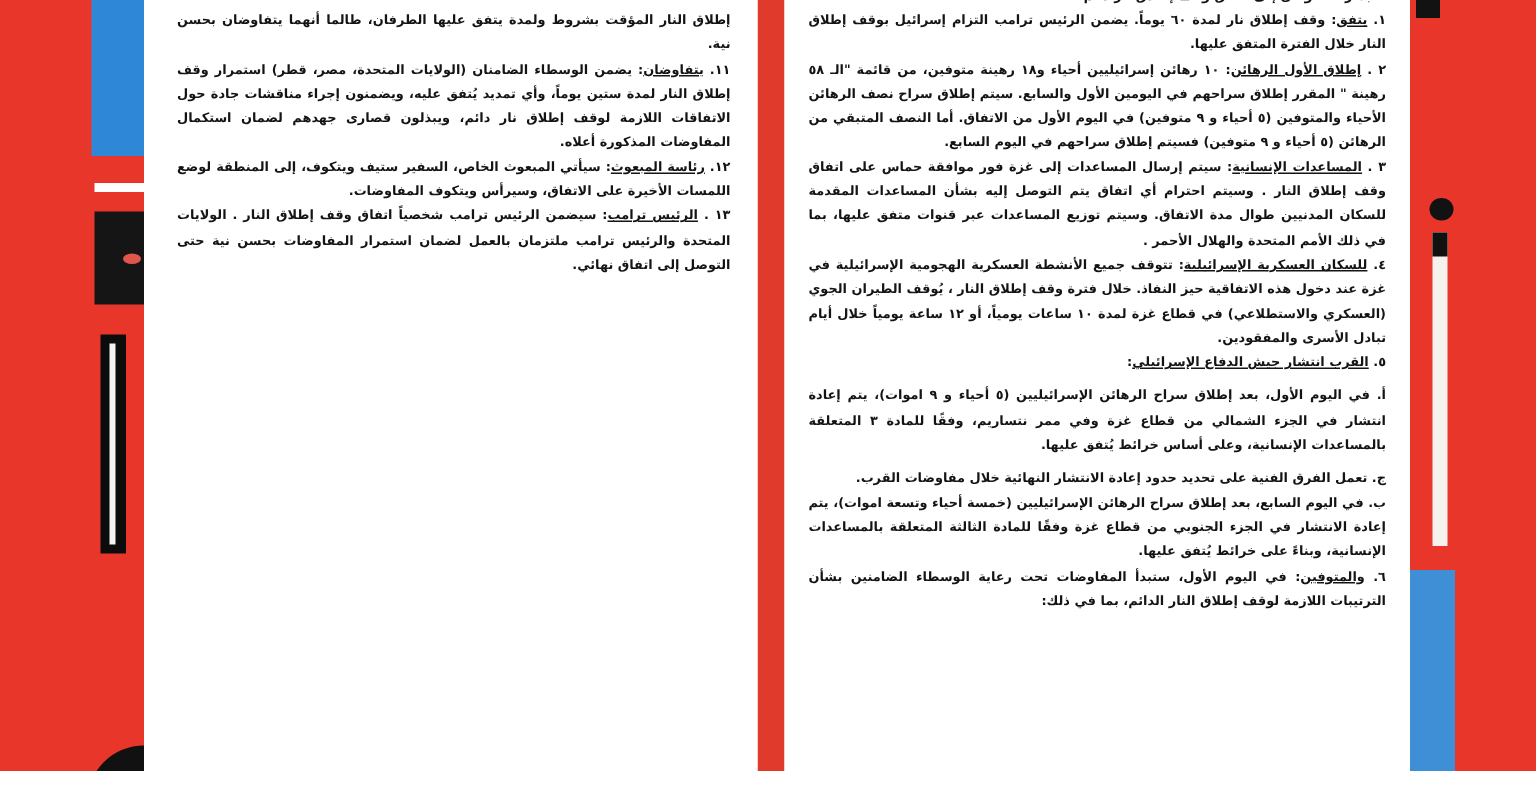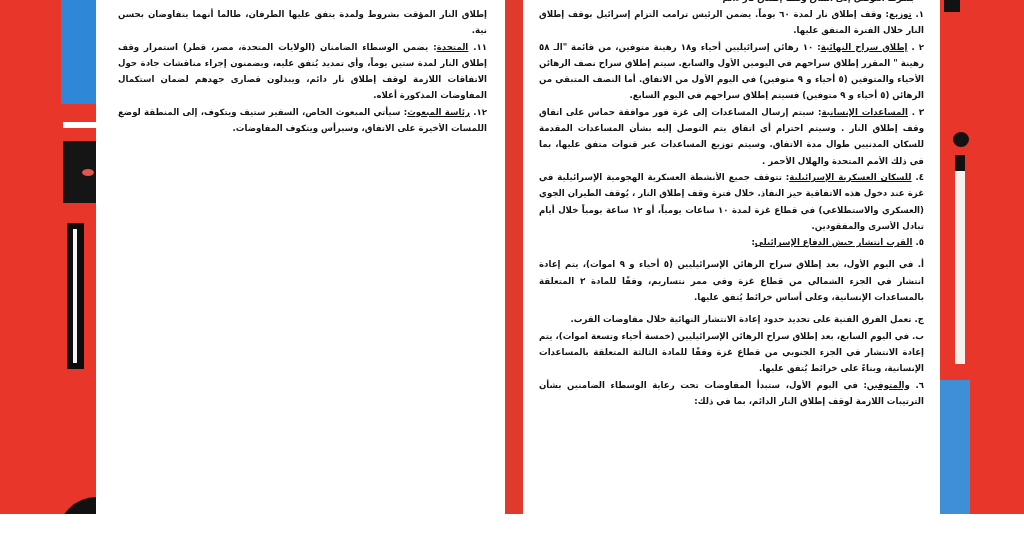--- a/index.html
+++ b/index.html
@@ -230,32 +230,33 @@
     <div class="black-circle-left"></div>
 
     <div class="black-square-right"></div>
     <div class="black-dot-right"></div>
     <div class="white-rod-right"></div>
   </div>
 
   <div class="page page-left">
     <div class="doc-body">
       <p>إطلاق النار المؤقت بشروط ولمدة يتفق عليها الطرفان، طالما أنهما يتفاوضان بحسن نية.</p>
-      <p>١١. <span class="lead">المتحدة</span>: يضمن الوسطاء الضامنان (الولايات المتحدة، مصر، قطر) استمرار وقف إطلاق النار لمدة ستين يوماً، وأي تمديد يُتفق عليه، ويضمنون إجراء مناقشات جادة حول الاتفاقات اللازمة لوقف إطلاق نار دائم، ويبذلون قصارى جهدهم لضمان استكمال المفاوضات المذكورة أعلاه.</p>
+      <p>١١. <span class="lead">يتفاوضان</span>: يضمن الوسطاء الضامنان (الولايات المتحدة، مصر، قطر) استمرار وقف إطلاق النار لمدة ستين يوماً، وأي تمديد يُتفق عليه، ويضمنون إجراء مناقشات جادة حول الاتفاقات اللازمة لوقف إطلاق نار دائم، ويبذلون قصارى جهدهم لضمان استكمال المفاوضات المذكورة أعلاه.</p>
       <p>١٢. <span class="lead">رئاسة المبعوث</span>: سيأتي المبعوث الخاص، السفير ستيف ويتكوف، إلى المنطقة لوضع اللمسات الأخيرة على الاتفاق، وسيرأس ويتكوف المفاوضات.</p>
+      <p>١٣ . <span class="lead">الرئيس ترامب</span>: سيضمن الرئيس ترامب شخصياً اتفاق وقف إطلاق النار . الولايات المتحدة والرئيس ترامب ملتزمان بالعمل لضمان استمرار المفاوضات بحسن نية حتى التوصل إلى اتفاق نهائي.</p>
     </div>
   </div>
 
   <div class="page page-right">
     <div class="doc-body">
       <div class="clip-top">
         <span>بشرط التوصل إلى اتفاق وقف إطلاق نار دائم</span>
       </div>
-      <p>١. <span class="lead">توزيع</span>: وقف إطلاق نار لمدة ٦٠ يوماً. يضمن الرئيس ترامب التزام إسرائيل بوقف إطلاق النار خلال الفترة المتفق عليها.</p>
-      <p>٢ . <span class="lead">إطلاق سراح النهائية</span>: ١٠ رهائن إسرائيليين أحياء و١٨ رهينة متوفين، من قائمة "الـ ٥٨ رهينة " المقرر إطلاق سراحهم في اليومين الأول والسابع. سيتم إطلاق سراح نصف الرهائن الأحياء والمتوفين (٥ أحياء و ٩ متوفين) في اليوم الأول من الاتفاق. أما النصف المتبقي من الرهائن (٥ أحياء و ٩ متوفين) فسيتم إطلاق سراحهم في اليوم السابع.</p>
+      <p>١. <span class="lead">يتفق</span>: وقف إطلاق نار لمدة ٦٠ يوماً. يضمن الرئيس ترامب التزام إسرائيل بوقف إطلاق النار خلال الفترة المتفق عليها.</p>
+      <p>٢ . <span class="lead">إطلاق الأول الرهائن</span>: ١٠ رهائن إسرائيليين أحياء و١٨ رهينة متوفين، من قائمة "الـ ٥٨ رهينة " المقرر إطلاق سراحهم في اليومين الأول والسابع. سيتم إطلاق سراح نصف الرهائن الأحياء والمتوفين (٥ أحياء و ٩ متوفين) في اليوم الأول من الاتفاق. أما النصف المتبقي من الرهائن (٥ أحياء و ٩ متوفين) فسيتم إطلاق سراحهم في اليوم السابع.</p>
       <p>٣ . <span class="lead">المساعدات الإنسانية</span>: سيتم إرسال المساعدات إلى غزة فور موافقة حماس على اتفاق وقف إطلاق النار . وسيتم احترام أي اتفاق يتم التوصل إليه بشأن المساعدات المقدمة للسكان المدنيين طوال مدة الاتفاق. وسيتم توزيع المساعدات عبر قنوات متفق عليها، بما في ذلك الأمم المتحدة والهلال الأحمر .</p>
       <p>٤. <span class="lead">للسكان العسكرية الإسرائيلية</span>: تتوقف جميع الأنشطة العسكرية الهجومية الإسرائيلية في غزة عند دخول هذه الاتفاقية حيز النفاذ. خلال فترة وقف إطلاق النار ، يُوقف الطيران الجوي (العسكري والاستطلاعي) في قطاع غزة لمدة ١٠ ساعات يومياً، أو ١٢ ساعة يومياً خلال أيام تبادل الأسرى والمفقودين.</p>
       <p>٥. <span class="lead">القرب انتشار جيش الدفاع الإسرائيلي</span>:</p>
       <div class="spacer-sm"></div>
       <p>أ. في اليوم الأول، بعد إطلاق سراح الرهائن الإسرائيليين (٥ أحياء و ٩ اموات)، يتم إعادة انتشار في الجزء الشمالي من قطاع غزة وفي ممر نتساريم، وفقًا للمادة ٣ المتعلقة بالمساعدات الإنسانية، وعلى أساس خرائط يُتفق عليها.</p>
       <div class="spacer-sm"></div>
       <p>ج. تعمل الفرق الفنية على تحديد حدود إعادة الانتشار النهائية خلال مفاوضات القرب.</p>
       <p>ب. في اليوم السابع، بعد إطلاق سراح الرهائن الإسرائيليين (خمسة أحياء وتسعة اموات)، يتم إعادة الانتشار في الجزء الجنوبي من قطاع غزة وفقًا للمادة الثالثة المتعلقة بالمساعدات الإنسانية، وبناءً على خرائط يُتفق عليها.</p>
       <p>٦. <span class="lead">والمتوفين</span>: في اليوم الأول، ستبدأ المفاوضات تحت رعاية الوسطاء الضامنين بشأن الترتيبات اللازمة لوقف إطلاق النار الدائم، بما في ذلك:</p>
     </div>

